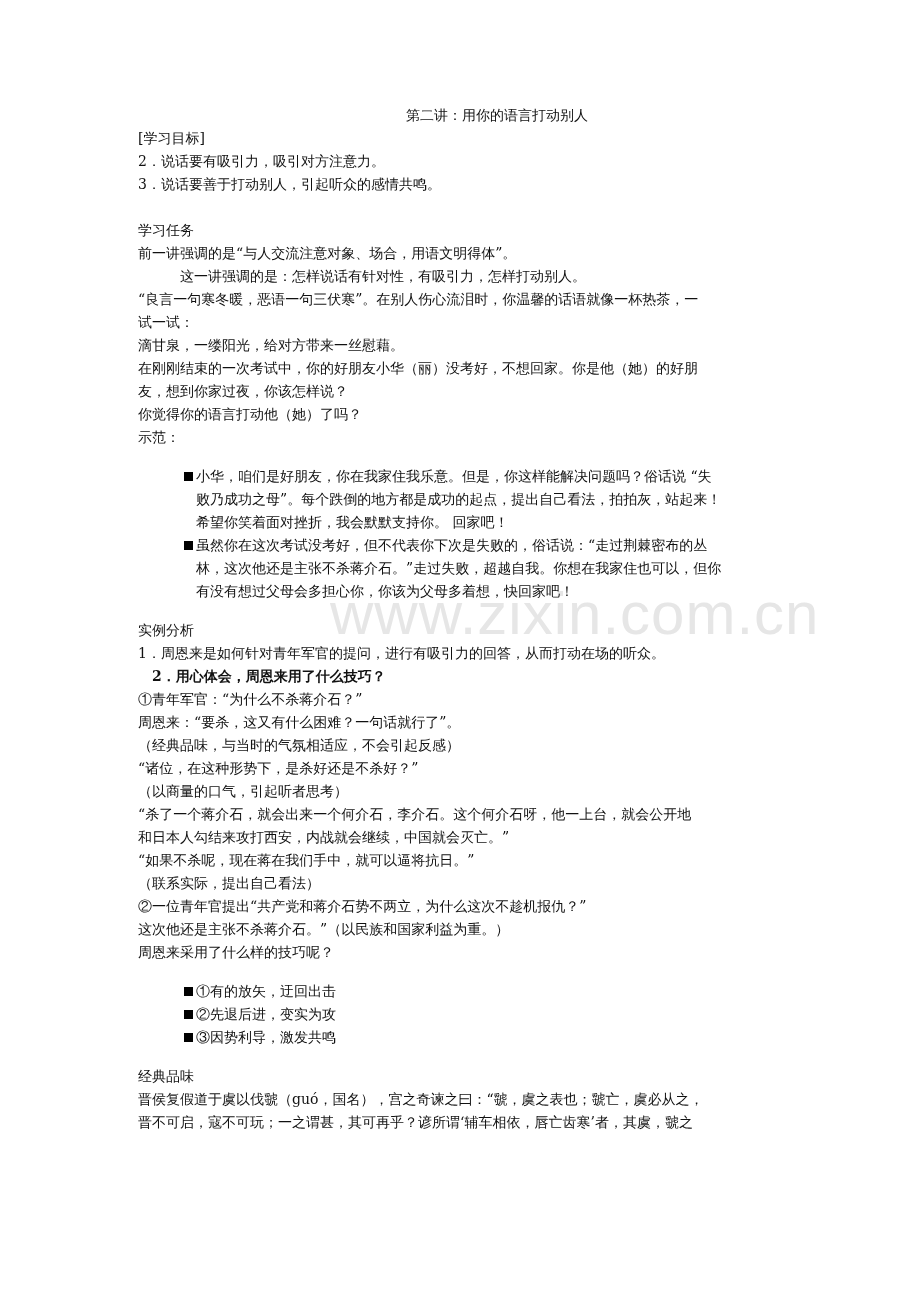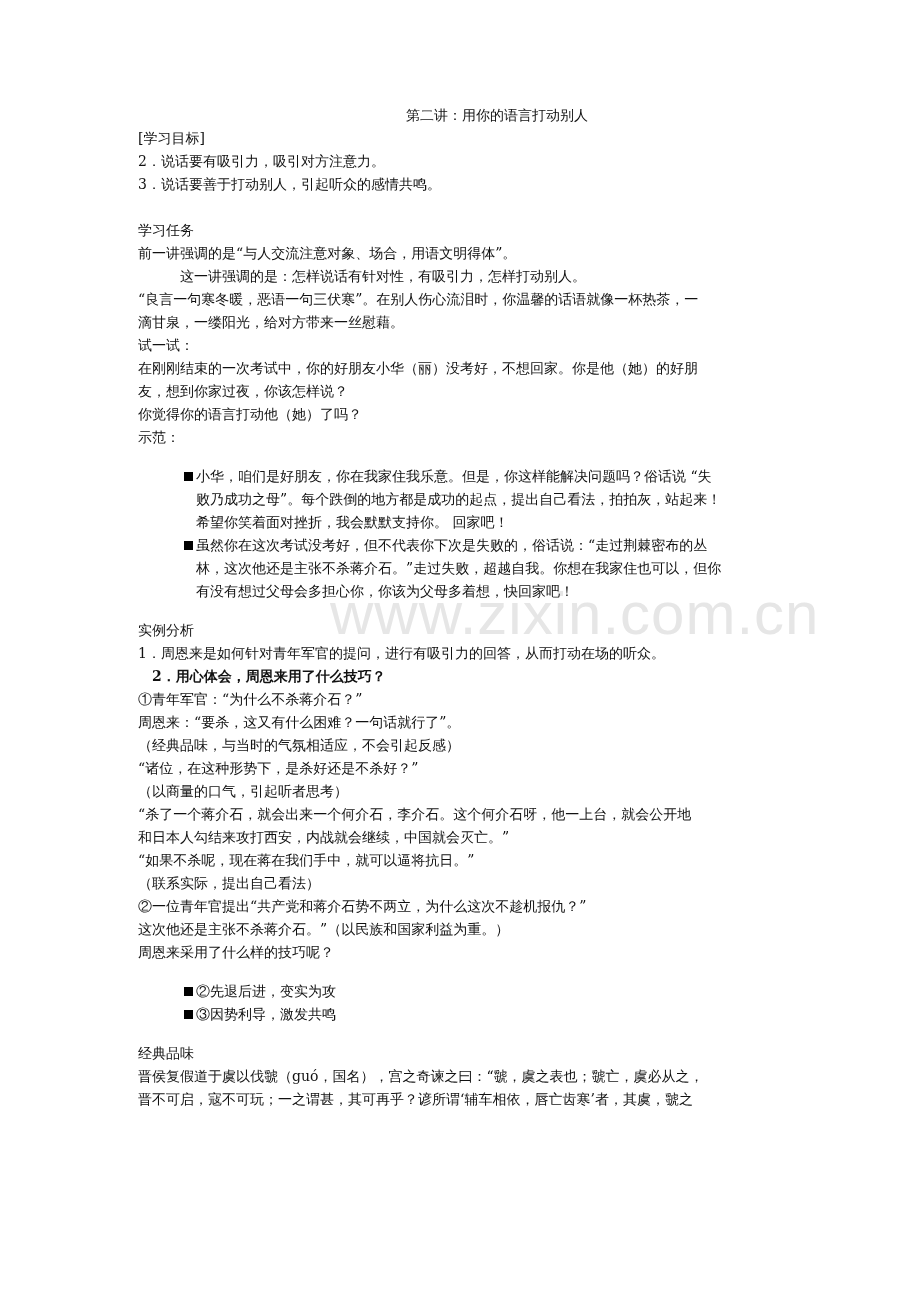--- a/index.html
+++ b/index.html
@@ -81,23 +81,23 @@
   <div class="line">[学习目标]</div>
   <div class="line">2．说话要有吸引力，吸引对方注意力。</div>
   <div class="line">3．说话要善于打动别人，引起听众的感情共鸣。</div>
 
   <div class="blank"></div>
 
   <div class="line">学习任务</div>
   <div class="line">前一讲强调的是“与人交流注意对象、场合，用语文明得体”。</div>
   <div class="line indent-2">这一讲强调的是：怎样说话有针对性，有吸引力，怎样打动别人。</div>
   <div class="line">“良言一句寒冬暖，恶语一句三伏寒”。在别人伤心流泪时，你温馨的话语就像一杯热茶，一</div>
+  <div class="line">试一试：</div>
+
   <div class="line">滴甘泉，一缕阳光，给对方带来一丝慰藉。</div>
-
-  <div class="line">试一试：</div>
   <div class="line">在刚刚结束的一次考试中，你的好朋友小华（丽）没考好，不想回家。你是他（她）的好朋</div>
   <div class="line">友，想到你家过夜，你该怎样说？</div>
   <div class="line">你觉得你的语言打动他（她）了吗？</div>
 
   <div class="line">示范：</div>
 
   <div class="bullet-list">
     <div class="bullet-item">
       <span class="bullet-mark"></span>
       <div class="line">小华，咱们是好朋友，你在我家住我乐意。但是，你这样能解决问题吗？俗话说 “失</div>
@@ -124,20 +124,24 @@
   <div class="line">和日本人勾结来攻打西安，内战就会继续，中国就会灭亡。”</div>
   <div class="line">“如果不杀呢，现在蒋在我们手中，就可以逼将抗日。”</div>
   <div class="line">（联系实际，提出自己看法）</div>
   <div class="line">②一位青年官提出“共产党和蒋介石势不两立，为什么这次不趁机报仇？”</div>
   <div class="line">这次他还是主张不杀蒋介石。”（以民族和国家利益为重。）</div>
   <div class="line">周恩来采用了什么样的技巧呢？</div>
 
   <div class="bullet-list">
     <div class="bullet-item">
       <span class="bullet-mark"></span>
+      <div class="line">①有的放矢，迂回出击</div>
+    </div>
+    <div class="bullet-item">
+      <span class="bullet-mark"></span>
       <div class="line">②先退后进，变实为攻</div>
     </div>
     <div class="bullet-item">
       <span class="bullet-mark"></span>
       <div class="line">③因势利导，激发共鸣</div>
     </div>
   </div>
 
   <div class="line">经典品味</div>
   <div class="line">晋侯复假道于虞以伐虢（guó，国名），宫之奇谏之曰：“虢，虞之表也；虢亡，虞必从之，</div>

